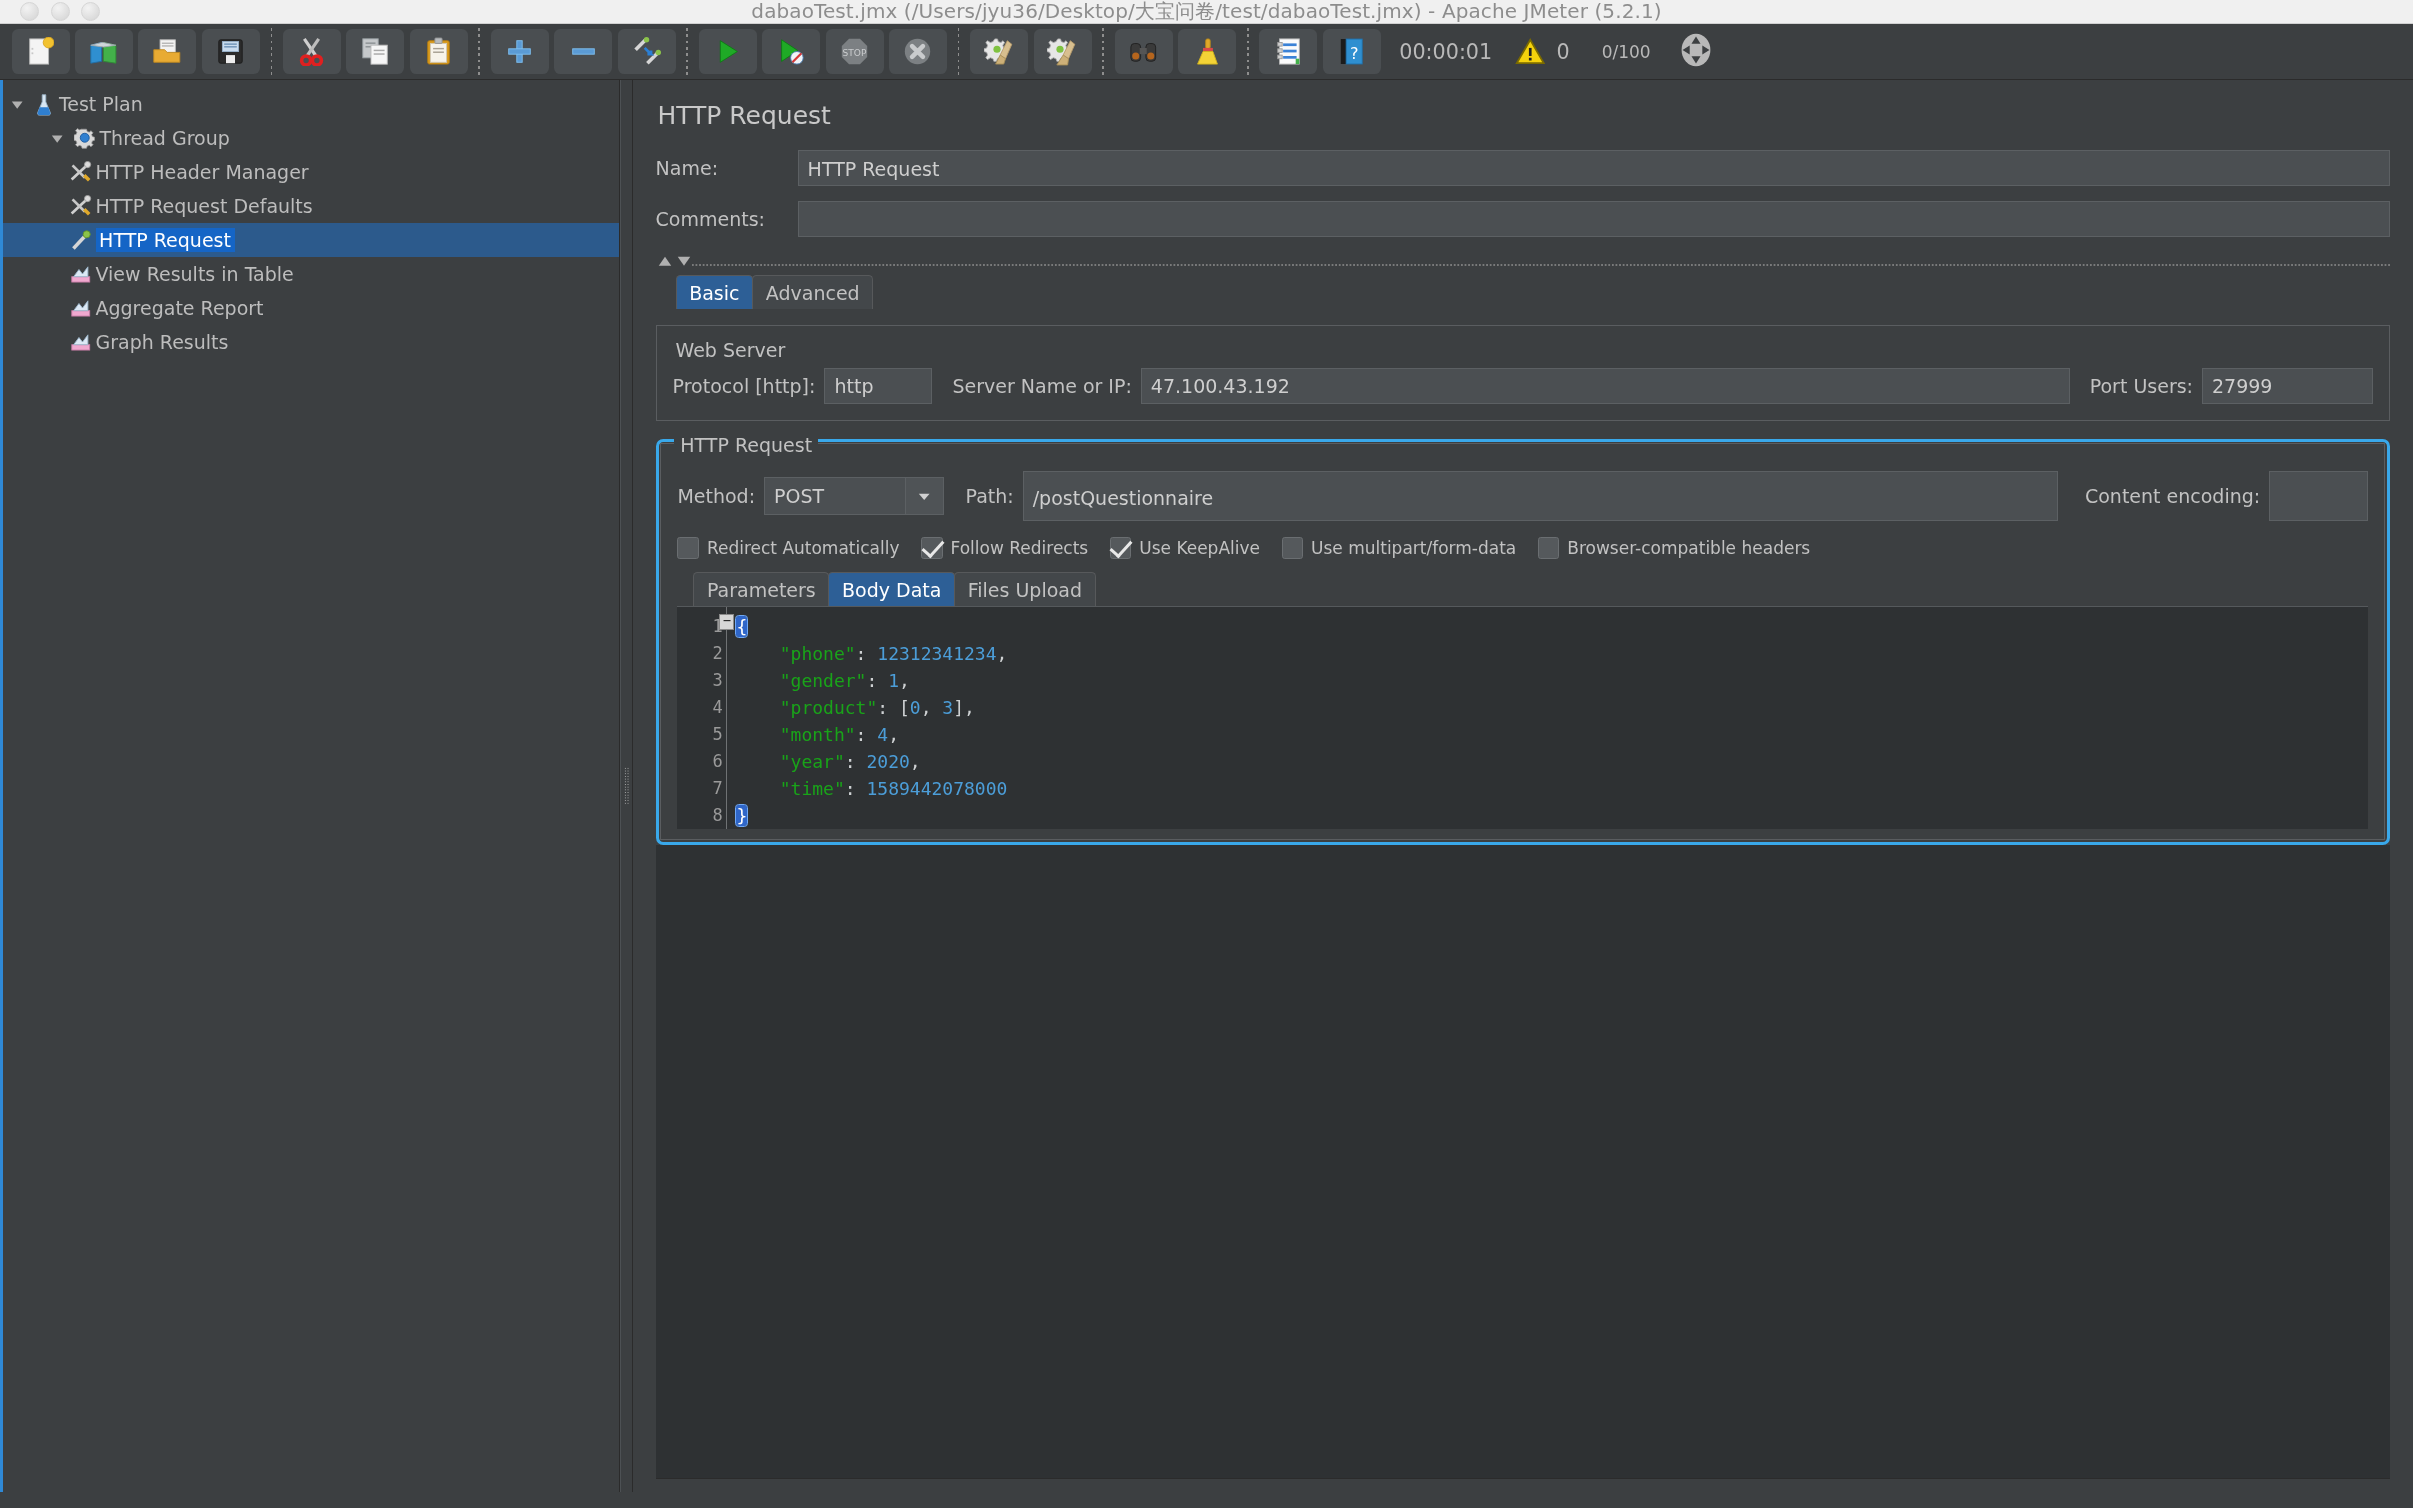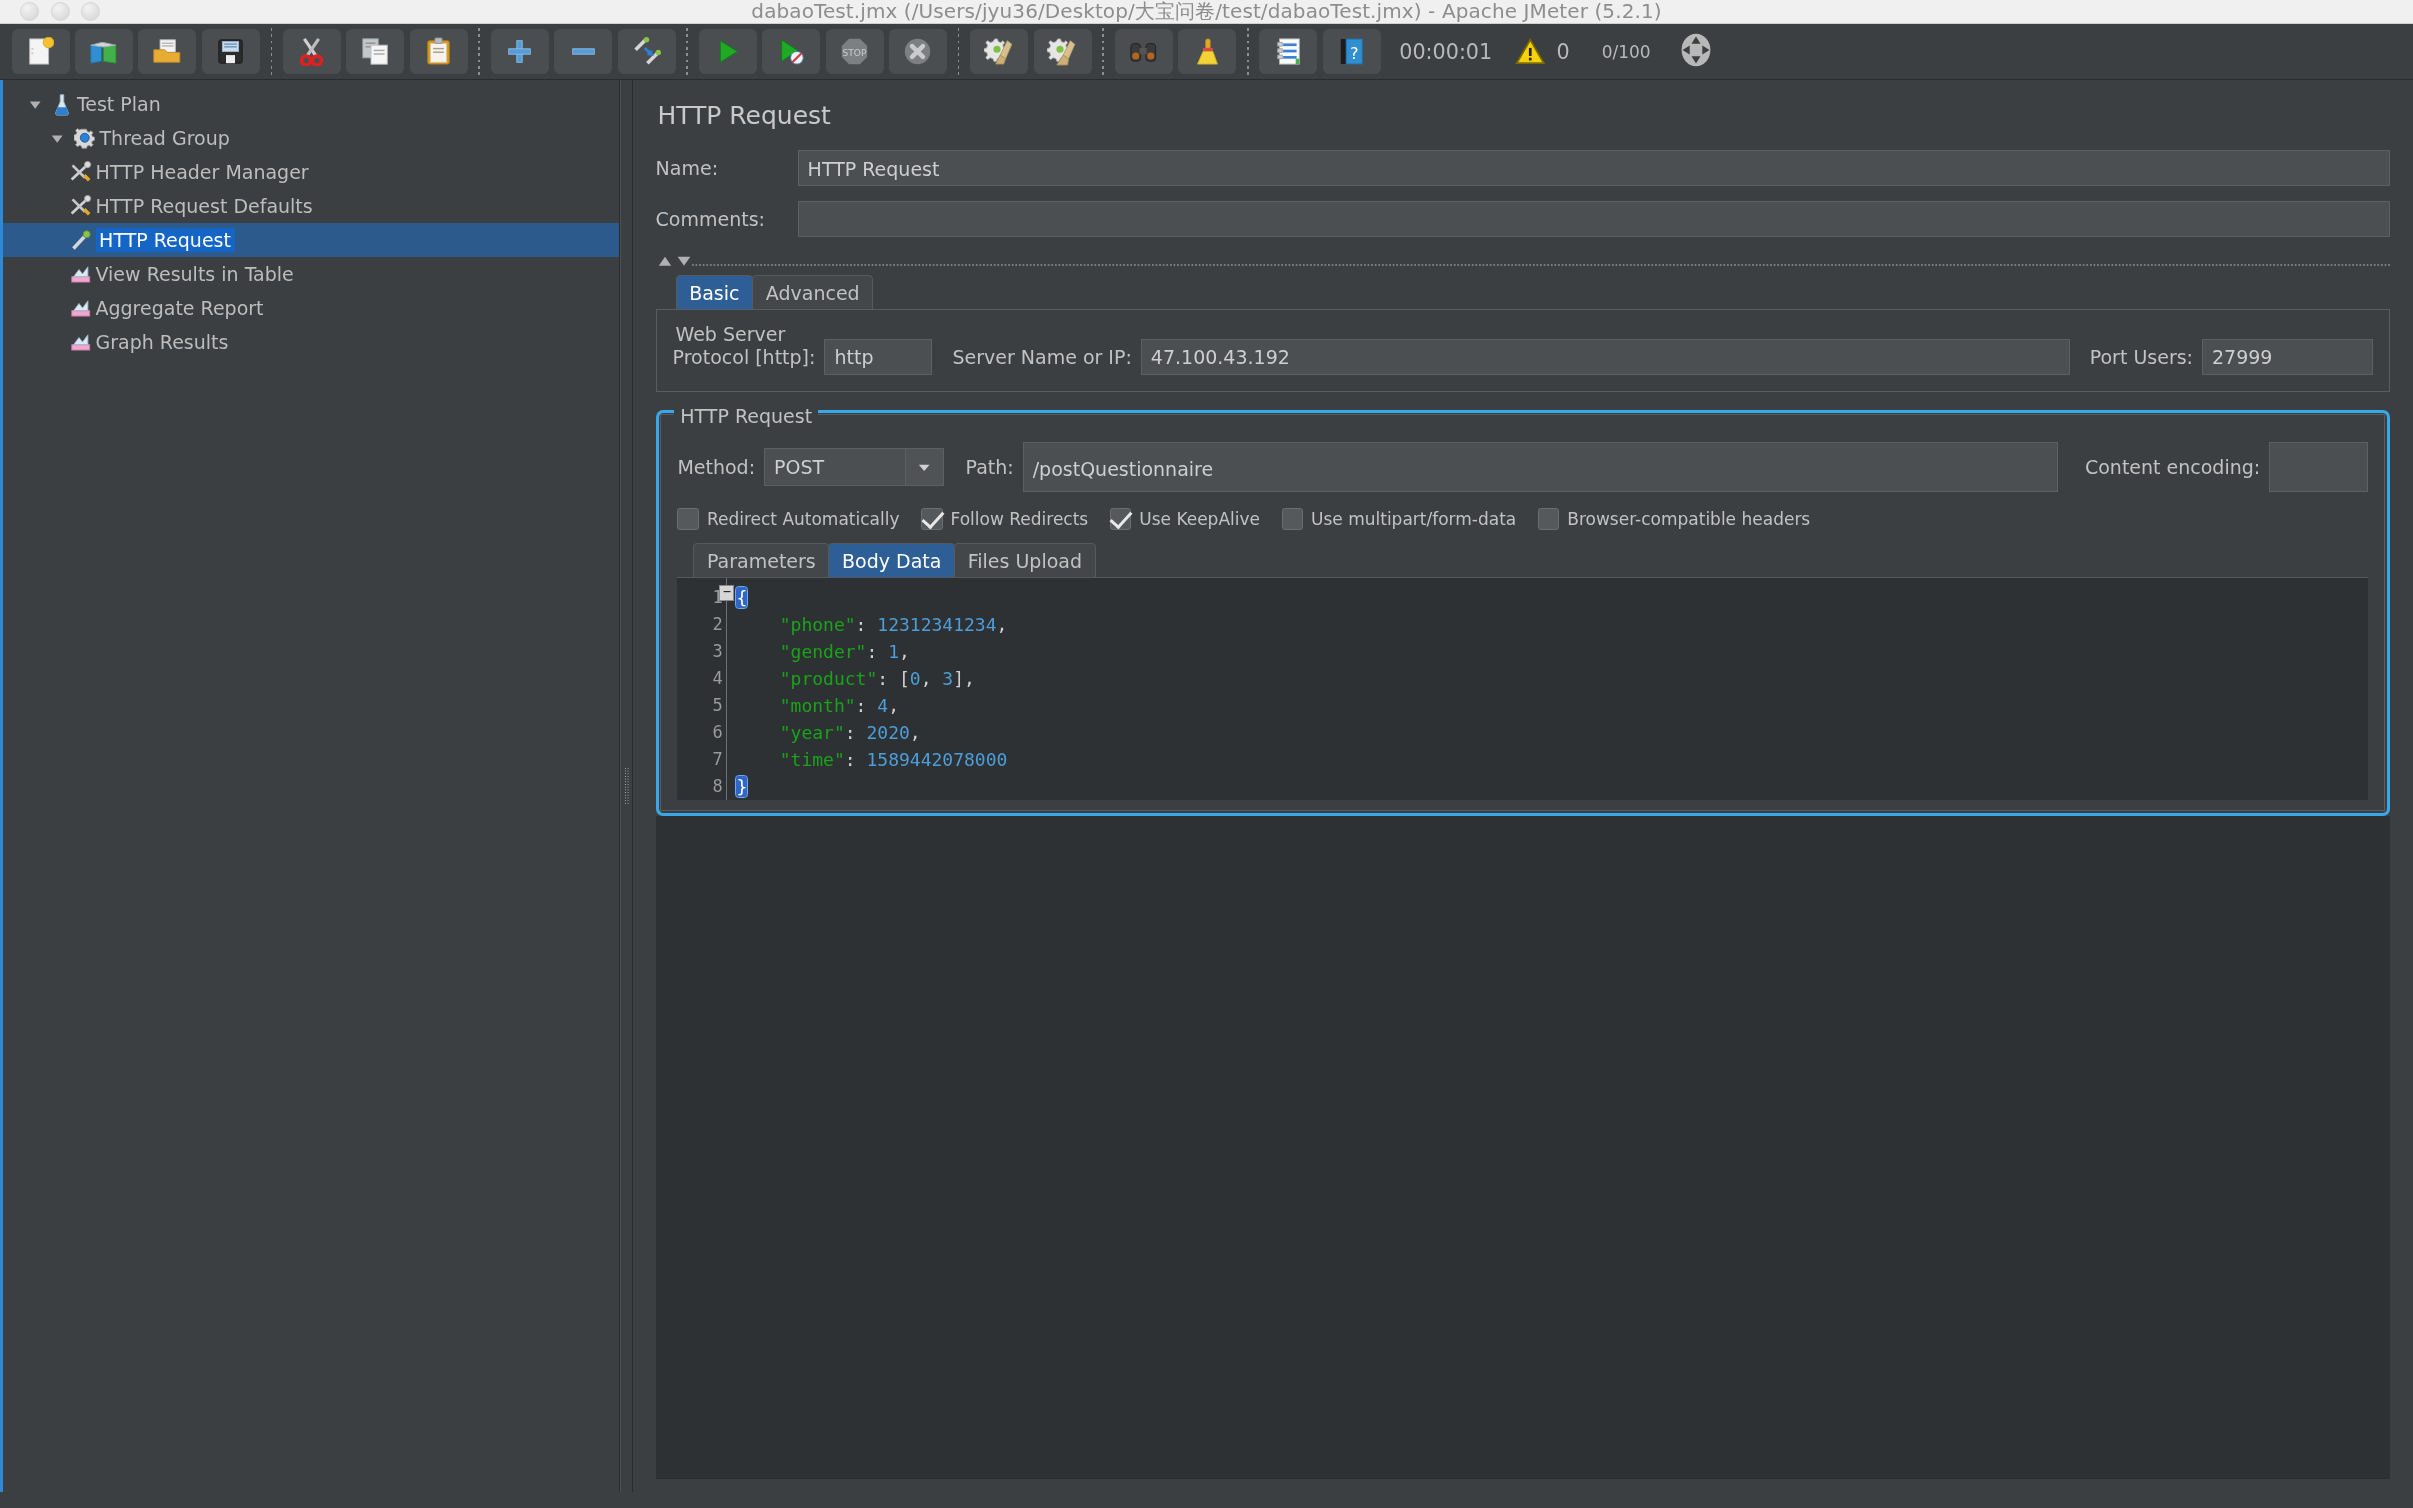--- a/index.html
+++ b/index.html
@@ -54,21 +54,21 @@
   }
   .tree-node {
     display: flex; align-items: center; height: 34px;
     font-size: 19px; color: #bdbdbd; padding-left: 5.4px; white-space: nowrap;
   }
   .tree-node.selected { background: #2c5a8c; }
   .tree-node.selected .node-label { background: #1565c6; color: #fff; padding: 0.9px 3.6px; }
   .twisty { width: 23px; display: flex; justify-content: center; }
   .twisty svg { display:block; }
   .node-icon { width: 30.5px; display: flex; justify-content: center; align-items: center; }
-  .indent1 { padding-left: 5.4px; margin-left: 18px; }
+  .indent1 { padding-left: 5.4px; }
   .indent2 { padding-left: 46px; }
   .indent3 { padding-left: 65px; }
   .sidebar-edge {
     position: absolute; left: 0; top: 0; bottom: 0; width: 2.7px; background: #2f89d6;
   }
 
   
   .splitter {
     width: 12.6px; background: #3c3f41; position: relative;
     border-left: 0.9px solid #4d5154; border-right: 0.9px solid #2b2b2b;
@@ -530,21 +530,21 @@
           </svg>
       </span>
       <span class="dotted-drag"></span>
     </div>
 
     <div class="tabs">
       <span class="tab active">Basic</span>
       <span class="tab">Advanced</span>
     </div>
 
-    <div class="group tabpane-top" style="margin-top:0;padding-top:14px">
+    <div class="group tabpane-top" style="margin-top:16px;padding-top:27px">
       <span class="group-title" style="top:12.6px">Web Server</span>
       <div class="inline" style="margin-top:14.4px">
         <span class="lbl">Protocol [http]:</span>
         <span class="txt" style="width:108px;margin-left:9px">http</span>
         <span class="lbl" style="margin-left:20px">Server Name or IP:</span>
         <span class="txt" style="flex:1;margin-left:9px">47.100.43.192</span>
         <span class="lbl" style="margin-left:20px">Port Users:</span>
         <span class="txt" style="width:171px;margin-left:9px">27999</span>
       </div>
     </div>

